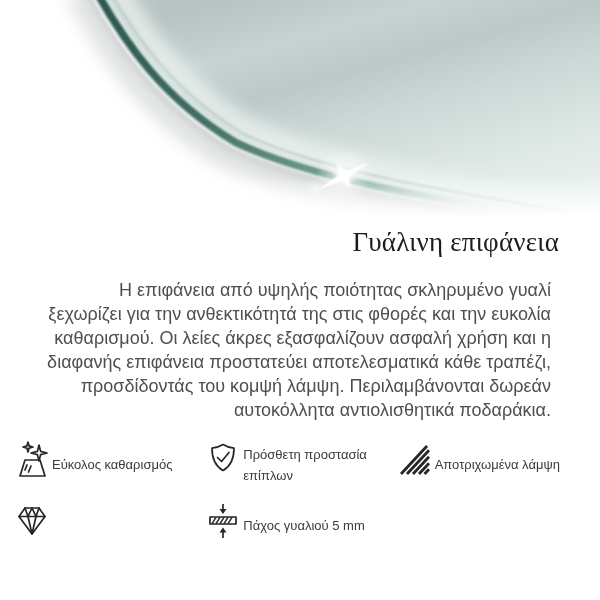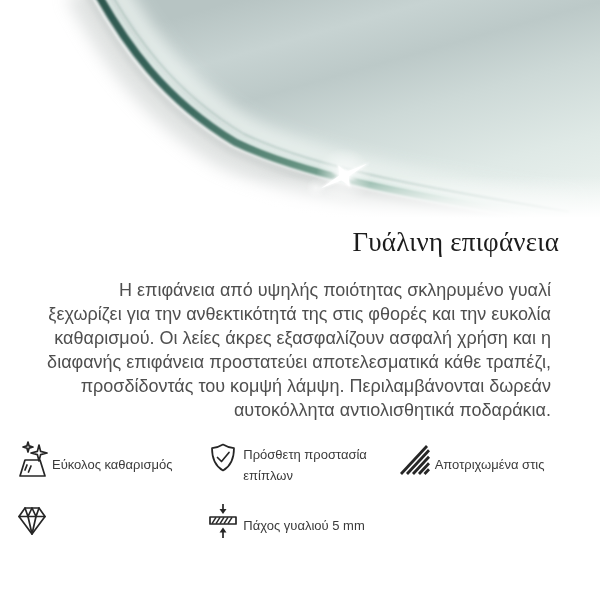--- a/index.html
+++ b/index.html
@@ -140,21 +140,21 @@
         <svg width="40" height="40" viewBox="0 0 40 40">
           <g stroke="#262626" stroke-width="2.8" stroke-linecap="butt">
             <line x1="6" y1="34" x2="32" y2="6"></line>
             <line x1="12" y1="34" x2="34" y2="10.3"></line>
             <line x1="18" y1="34" x2="34" y2="16.8"></line>
             <line x1="24" y1="34" x2="34" y2="23.2"></line>
             <line x1="29.5" y1="34" x2="34" y2="29.2"></line>
           </g>
         </svg>
       </span>
-      <span class="flabel">Αποτριχωμένα στις</span>
+      <span class="flabel">Αποτριχωμένα λάμψη</span>
     </div>
 
     <div class="cell narrow">
       <span class="ficon">
         <svg width="40" height="40" viewBox="0 0 40 40">
           <path class="ic" d="M13 7 H27 L33 15.5 L20 33 L7 15.5 Z"></path>
           <path class="ic" d="M7 15.5 H33"></path>
           <path class="ic" d="M13 7 L16 15.5 L20 7 L24 15.5 L27 7"></path>
           <path class="ic" d="M16 15.5 L20 33 L24 15.5"></path>
         </svg>

